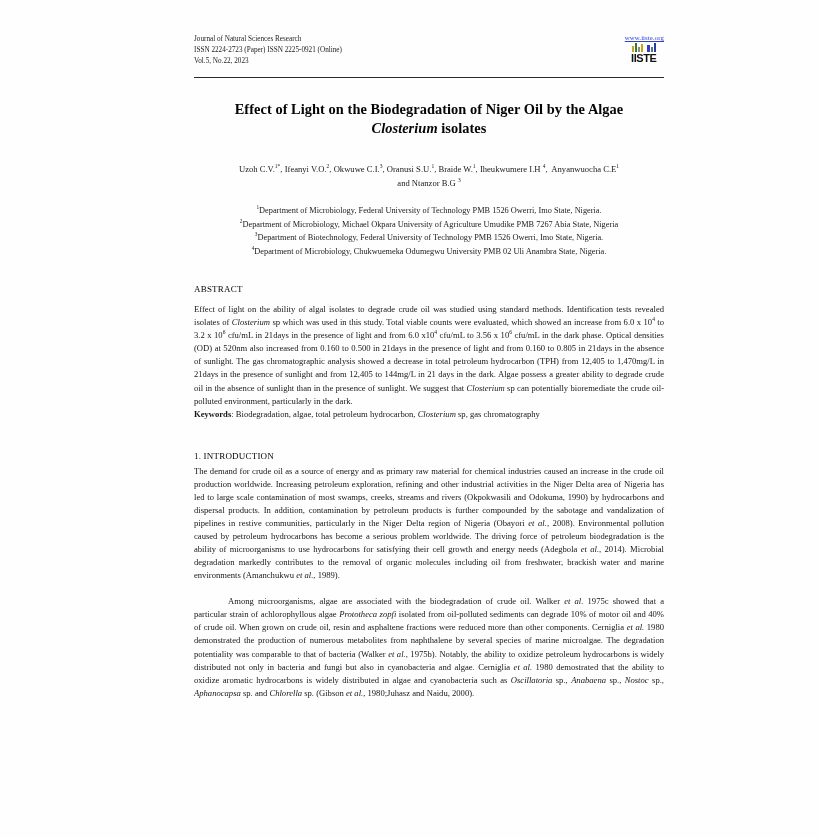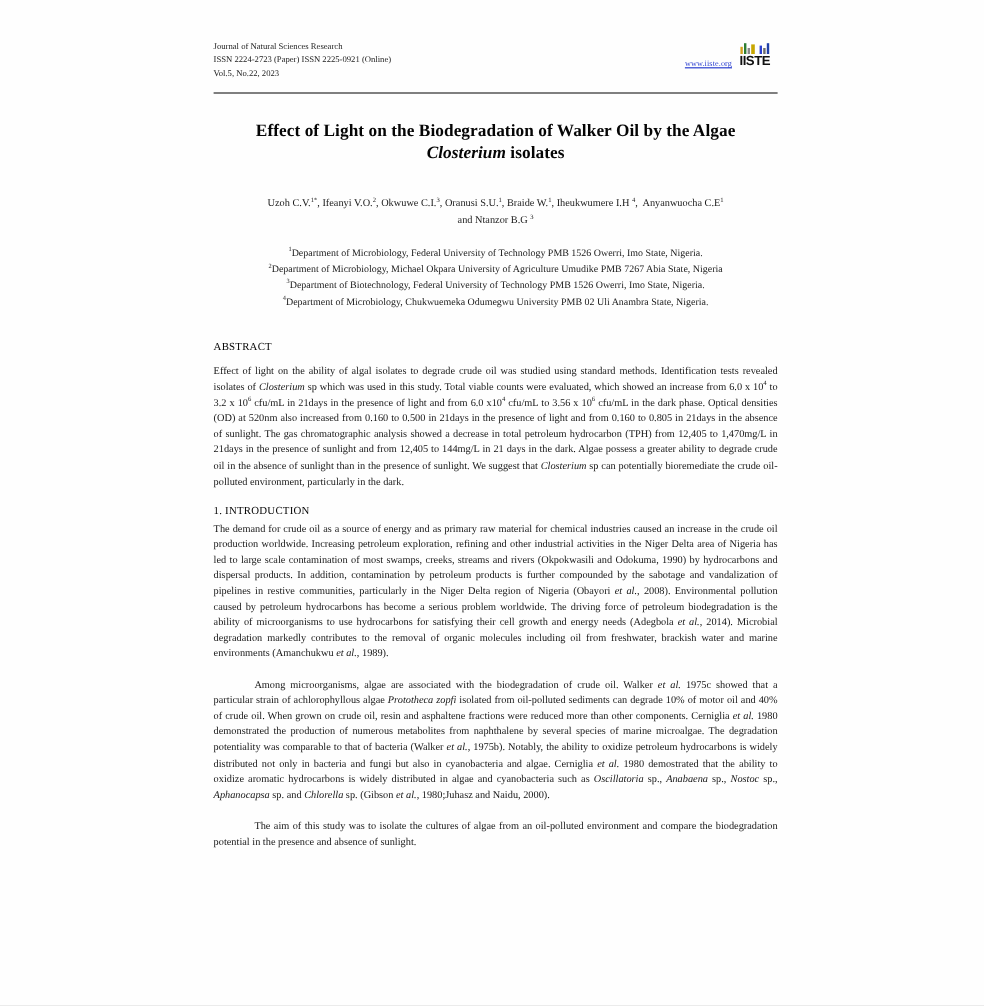--- a/index.html
+++ b/index.html
@@ -21,21 +21,21 @@
   }
   .sheet {
     position: absolute;
     left: 0; top: 0;
     width: 820px;
     height: 838px;
     background: #fefefe;
   }
   .content {
     position: absolute;
-    left: 178px;
+    left: 194px;
     top: 34px;
     width: 470px;
   }
 
   
   .masthead {
     display: flex;
     justify-content: space-between;
     align-items: flex-start;
     border-bottom: 1.6px solid #2b2b2b;
@@ -45,21 +45,22 @@
   }
   .masthead-left {
     font-size: 7.2px;
     line-height: 1.55;
     color: #1c1c1c;
   }
   .masthead-left div { white-space: nowrap; }
   .masthead-right {
     text-align: right;
     display: flex;
-    align-items: flex-end;
+    flex-direction: column;
+    align-items: flex-start;
   }
   .iste-url {
     font-size: 6.8px;
     color: #2b3fd0;
     text-decoration: underline;
     letter-spacing: .1px;
   }
   .logo-wrap {
     margin-top: 2px;
     width: 38px;
@@ -131,21 +132,21 @@
     font-size: 8.6px;
     line-height: 1.52;
     text-align: justify;
     color: #161616;
     margin-top: 9px;
   }
   .para.tight { margin-top: 0; }
   .para .it { font-style: italic; }
   .para .bd { font-weight: bold; }
   .indent { text-indent: 34px; }
-  .intro-head { margin-top: 12px; }
+  .intro-head { margin-top: 30px; }
   .keywords { margin-top: 1px; }
 
   .page-number {
     position: absolute;
     left: 0;
     right: 0;
     top: 789px;
     text-align: center;
     font-size: 8.4px;
     color: #1a1a1a;
@@ -177,21 +178,21 @@
               <i style="height:5px;background:#6d6d6d"></i>
               <i style="height:9px;background:#1f3fa8"></i>
             </div>
             <div class="logo-text">IISTE</div>
           </div>
         </div>
       </div>
 
       <div class="title-block">
         <div class="paper-title">
-          <span>Effect of Light on the Biodegradation of Walker Oil by the Algae</span><br>
+          <span>Effect of Light on the Biodegradation of Niger Oil by the Algae</span><br>
           <span class="it">Closterium</span><span> isolates</span>
         </div>
       </div>
 
       <div class="authors">
         <div>
           Uzoh C.V.<sup>1*</sup>, Ifeanyi V.O.<sup>2</sup>, Okwuwe C.I.<sup>3</sup>, Oranusi S.U.<sup>1</sup>, Braide W.<sup>1</sup>, Iheukwumere I.H <sup>4</sup>,&nbsp; Anyanwuocha C.E<sup>1</sup>
         </div>
         <div>and Ntanzor B.G <sup>3</sup></div>
       </div>
@@ -200,25 +201,25 @@
         <div><sup>1</sup>Department of Microbiology, Federal University of Technology PMB 1526 Owerri, Imo State, Nigeria.</div>
         <div><sup>2</sup>Department of Microbiology, Michael Okpara University of Agriculture Umudike PMB 7267 Abia State, Nigeria</div>
         <div><sup>3</sup>Department of Biotechnology, Federal University of Technology PMB 1526 Owerri, Imo State, Nigeria.</div>
         <div><sup>4</sup>Department of Microbiology, Chukwuemeka Odumegwu University PMB 02 Uli Anambra State, Nigeria.</div>
       </div>
 
       <div class="section-head abstract-head">ABSTRACT</div>
 
       <div class="para"><span>Effect of light on the ability of algal isolates to degrade crude oil was studied using standard methods. Identification tests revealed isolates of </span><span class="it">Closterium</span><span> sp which was used in this study. Total viable counts were evaluated, which showed an increase from 6.0 x 10</span><sup>4</sup><span> to 3.2 x 10</span><sup>6</sup><span> cfu/mL in 21days in the presence of light and from 6.0 x10</span><sup>4</sup><span> cfu/mL to 3.56 x 10</span><sup>6</sup><span> cfu/mL in the dark phase. Optical densities (OD) at 520nm also increased from 0.160 to 0.500 in 21days in the presence of light and from 0.160 to 0.805 in 21days in the absence of sunlight. The gas chromatographic analysis showed a decrease in total petroleum hydrocarbon (TPH) from 12,405 to 1,470mg/L in 21days in the presence of sunlight and from 12,405 to 144mg/L in 21 days in the dark. Algae possess a greater ability to degrade crude oil in the absence of sunlight than in the presence of sunlight. We suggest that </span><span class="it">Closterium</span><span> sp can potentially bioremediate the crude oil-polluted environment, particularly in the dark.</span></div>
 
+      <div class="para tight keywords"><span class="bd">Keywords</span><span>: Biodegradation, algae, total petroleum hydrocarbon, </span><span class="it">Closterium</span><span> sp, gas chromatography</span></div>
 
       <div class="section-head intro-head">1. INTRODUCTION</div>
 
       <div class="para tight" style="margin-top:4px"><span>The demand for crude oil as a source of energy and as primary raw material for chemical industries caused an increase in the crude oil production worldwide. Increasing petroleum exploration, refining and other industrial activities in the Niger Delta area of Nigeria has led to large scale contamination of most swamps, creeks, streams and rivers (Okpokwasili and Odokuma, 1990) by hydrocarbons and dispersal products. In addition, contamination by petroleum products is further compounded by the sabotage and vandalization of pipelines in restive communities, particularly in the Niger Delta region of Nigeria (Obayori </span><span class="it">et al.</span><span>, 2008). Environmental pollution caused by petroleum hydrocarbons has become a serious problem worldwide. The driving force of petroleum biodegradation is the ability of microorganisms to use hydrocarbons for satisfying their cell growth and energy needs (Adegbola </span><span class="it">et al.</span><span>, 2014). Microbial degradation markedly contributes to the removal of organic molecules including oil from freshwater, brackish water and marine environments (Amanchukwu </span><span class="it">et al.</span><span>, 1989).</span></div>
 
       <div class="para indent" style="margin-top:13px"><span>Among microorganisms, algae are associated with the biodegradation of crude oil. Walker </span><span class="it">et al.</span><span> 1975c showed that a particular strain of achlorophyllous algae </span><span class="it">Prototheca zopfi</span><span> isolated from oil-polluted sediments can degrade 10% of motor oil and 40% of crude oil. When grown on crude oil, resin and asphaltene fractions were reduced more than other components. Cerniglia </span><span class="it">et al.</span><span> 1980 demonstrated the production of numerous metabolites from naphthalene by several species of marine microalgae. The degradation potentiality was comparable to that of bacteria (Walker </span><span class="it">et al.</span><span>, 1975b). Notably, the ability to oxidize petroleum hydrocarbons is widely distributed not only in bacteria and fungi but also in cyanobacteria and algae. Cerniglia </span><span class="it">et al.</span><span> 1980 demostrated that the ability to oxidize aromatic hydrocarbons is widely distributed in algae and cyanobacteria such as </span><span class="it">Oscillatoria</span><span> sp., </span><span class="it">Anabaena</span><span> sp., </span><span class="it">Nostoc</span><span> sp., </span><span class="it">Aphanocapsa</span><span> sp. and </span><span class="it">Chlorella</span><span> sp. (Gibson </span><span class="it">et al.</span><span>, 1980;Juhasz and Naidu, 2000).</span></div>
 
-      <div class="para indent" style="margin-top:13px">The aim of this study was to isolate the cultures of algae from an oil-polluted environment and compare the biodegradation potential in the presence and absence of sunlight.</div>
 
     </div>
 
   </div>
 </div>
 
 </body></html>

